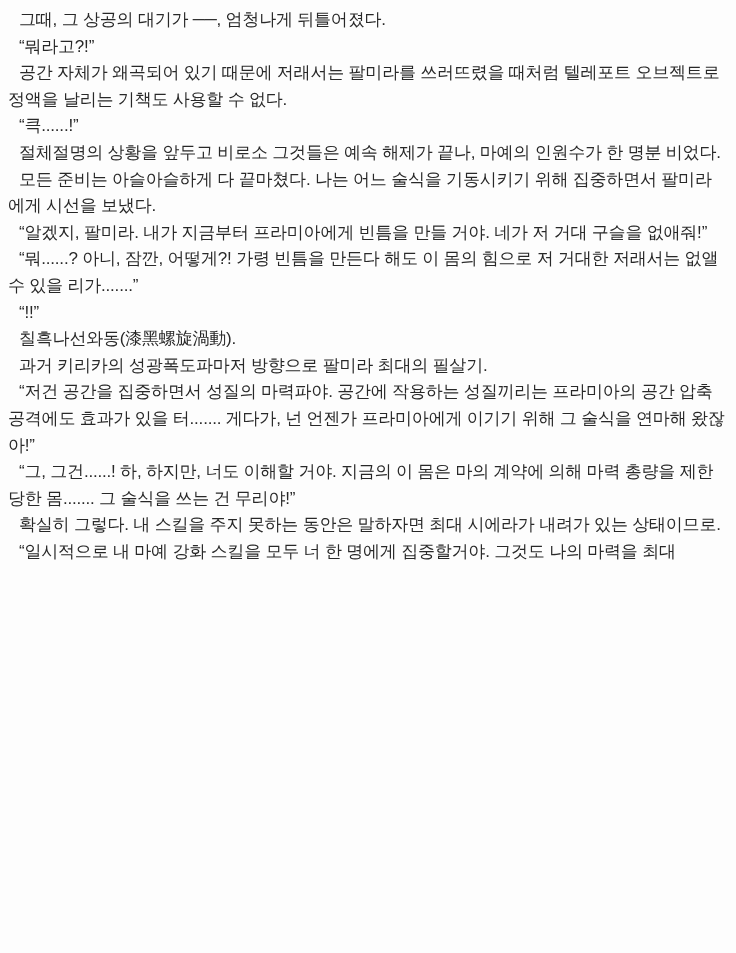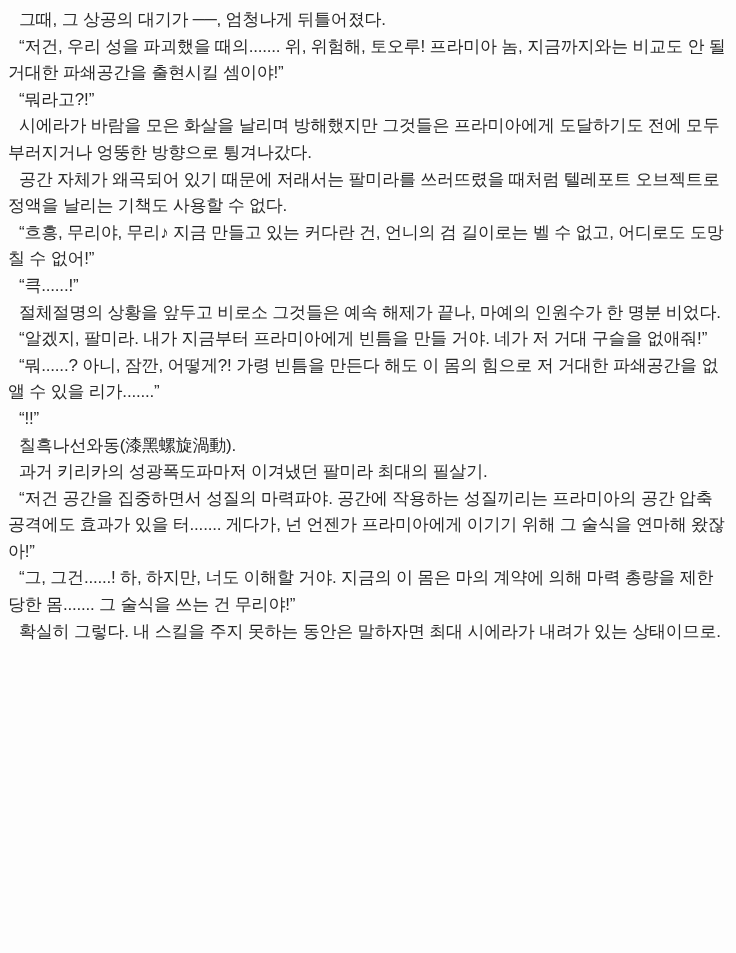--- a/index.html
+++ b/index.html
@@ -32,29 +32,28 @@
     padding: 0;
     text-indent: 11px;
   }
 </style>
 </head>
 <body>
 
 <div class="page">
   <div class="text-body">
     <p>그때, 그 상공의 대기가 ──, 엄청나게 뒤틀어졌다.</p>
-    <p>“저건, 우리 성을 파괴했을 때의....... 위, 위험해, 토오루! 프라미아 놈, 지금까지와는 비교도 안 될 거대한 파쇄공간을 출현시킬 셈이야!”</p>
     <p>“뭐라고?!”</p>
-    <p>시에라가 바람을 모은 화살을 날리며 방해했지만 그것들은 프라미아에게 도달하기도 전에 모두 부러지거나 엉뚱한 방향으로 튕겨나갔다.</p>
     <p>공간 자체가 왜곡되어 있기 때문에 저래서는 팔미라를 쓰러뜨렸을 때처럼 텔레포트 오브젝트로 정액을 날리는 기책도 사용할 수 없다.</p>
-    <p>“흐흥, 무리야, 무리♪ 지금 만들고 있는 커다란 건, 언니의 검 길이로는 벨 수 없고, 어디로도 도망칠 수 없어!”</p>
     <p>“큭......!”</p>
     <p>절체절명의 상황을 앞두고 비로소 그것들은 예속 해제가 끝나, 마예의 인원수가 한 명분 비었다.</p>
+    <p>모든 준비는 아슬아슬하게 다 끝마쳤다. 나는 어느 술식을 기동시키기 위해 집중하면서 팔미라에게 시선을 보냈다.</p>
     <p>“알겠지, 팔미라. 내가 지금부터 프라미아에게 빈틈을 만들 거야. 네가 저 거대 구슬을 없애줘!”</p>
-    <p>“뭐......? 아니, 잠깐, 어떻게?! 가령 빈틈을 만든다 해도 이 몸의 힘으로 저 거대한 파쇄공간을 없앨 수 있을 리가.......”</p>
+    <p>“뭐......? 아니, 잠깐, 어떻게?! 가령 빈틈을 만든다 해도 이 몸의 힘으로 저 거대한 저래서는 없앨 수 있을 리가.......”</p>
     <p>“!!”</p>
     <p>칠흑나선와동(漆黑螺旋渦動).</p>
-    <p>과거 키리카의 성광폭도파마저 이겨냈던 팔미라 최대의 필살기.</p>
+    <p>과거 키리카의 성광폭도파마저 방향으로 팔미라 최대의 필살기.</p>
     <p>“저건 공간을 집중하면서 성질의 마력파야. 공간에 작용하는 성질끼리는 프라미아의 공간 압축 공격에도 효과가 있을 터....... 게다가, 넌 언젠가 프라미아에게 이기기 위해 그 술식을 연마해 왔잖아!”</p>
     <p>“그, 그건......! 하, 하지만, 너도 이해할 거야. 지금의 이 몸은 마의 계약에 의해 마력 총량을 제한당한 몸....... 그 술식을 쓰는 건 무리야!”</p>
     <p>확실히 그렇다. 내 스킬을 주지 못하는 동안은 말하자면 최대 시에라가 내려가 있는 상태이므로.</p>
+    <p>“일시적으로 내 마예 강화 스킬을 모두 너 한 명에게 집중할거야. 그것도 나의 마력을 최대</p>
   </div>
 </div>
 
 </body></html>

